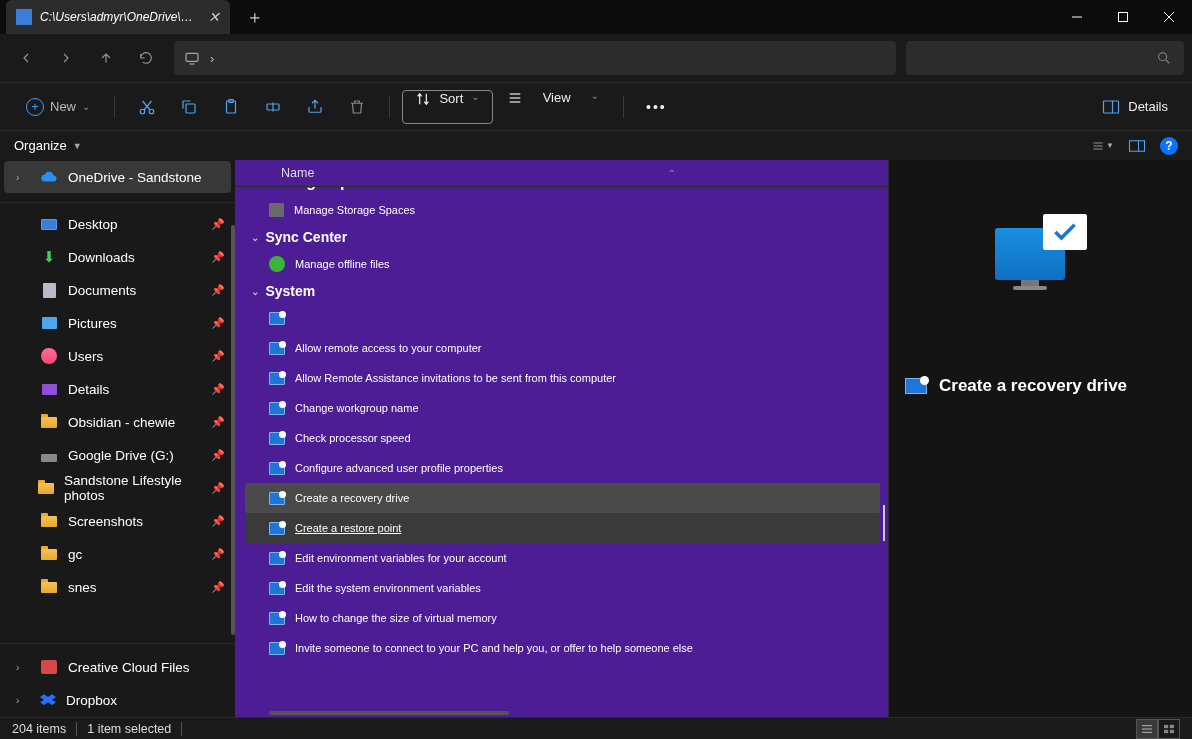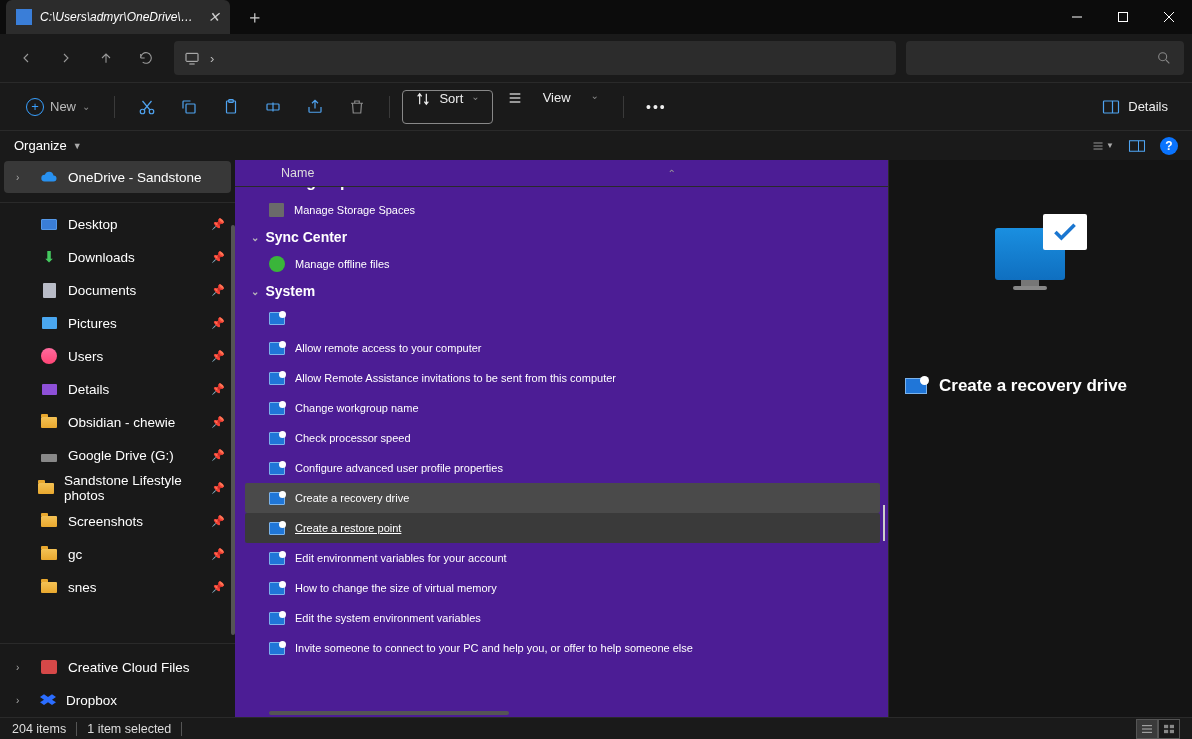--- a/index.html
+++ b/index.html
@@ -462,25 +462,25 @@
       <div class="item-row hov">
           <span class="cp-ic"></span>
           <span>Create a restore point</span>
         </div>
       <div class="item-row">
           <span class="cp-ic"></span>
           <span>Edit environment variables for your account</span>
         </div>
       <div class="item-row">
           <span class="cp-ic"></span>
+          <span>Edit the system environment variables</span>
+        </div>
+      <div class="item-row">
+          <span class="cp-ic"></span>
           <span>How to change the size of virtual memory</span>
-        </div>
-      <div class="item-row">
-          <span class="cp-ic"></span>
-          <span>Edit the system environment variables</span>
         </div>
       <div class="item-row">
           <span class="cp-ic"></span>
           <span>Invite someone to connect to your PC and help you, or offer to help someone else</span>
         </div>
       <div class="content-scroll-h"></div>
     </div>
   </div>
 
   <div class="preview">

